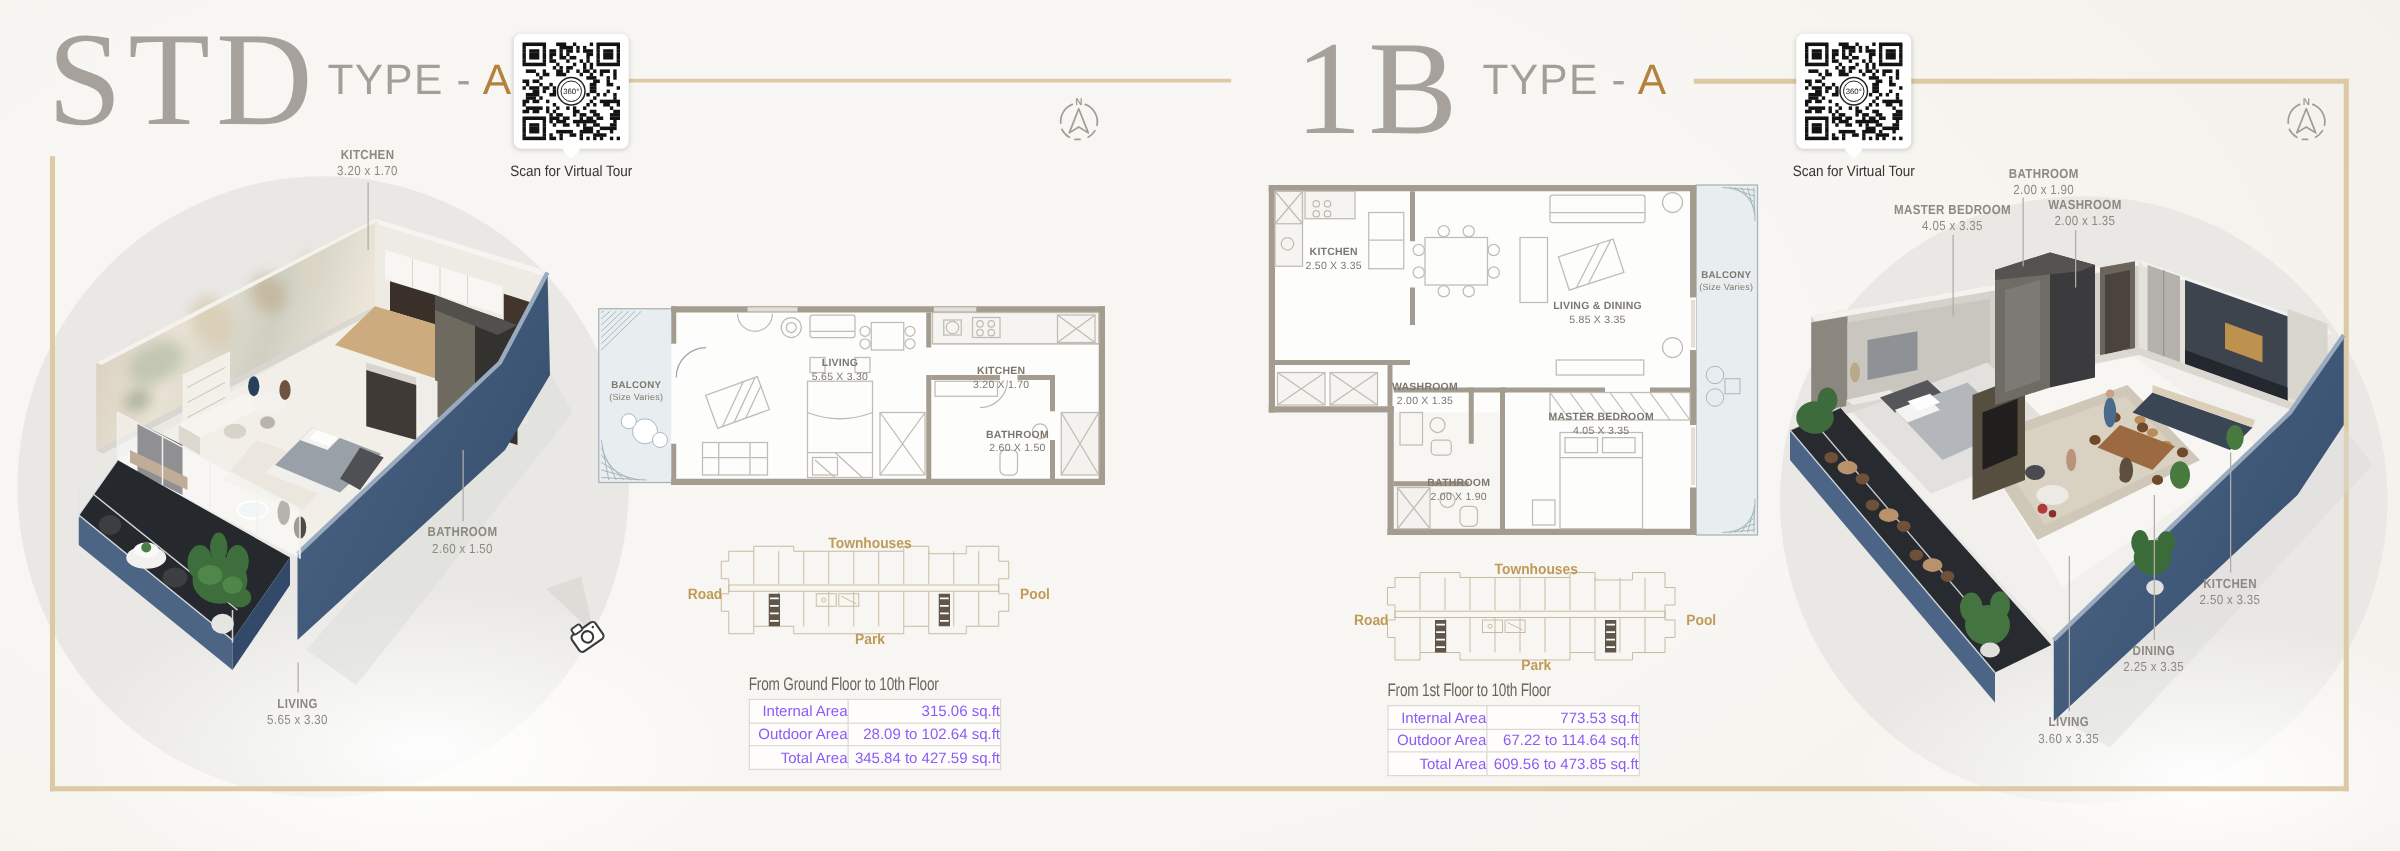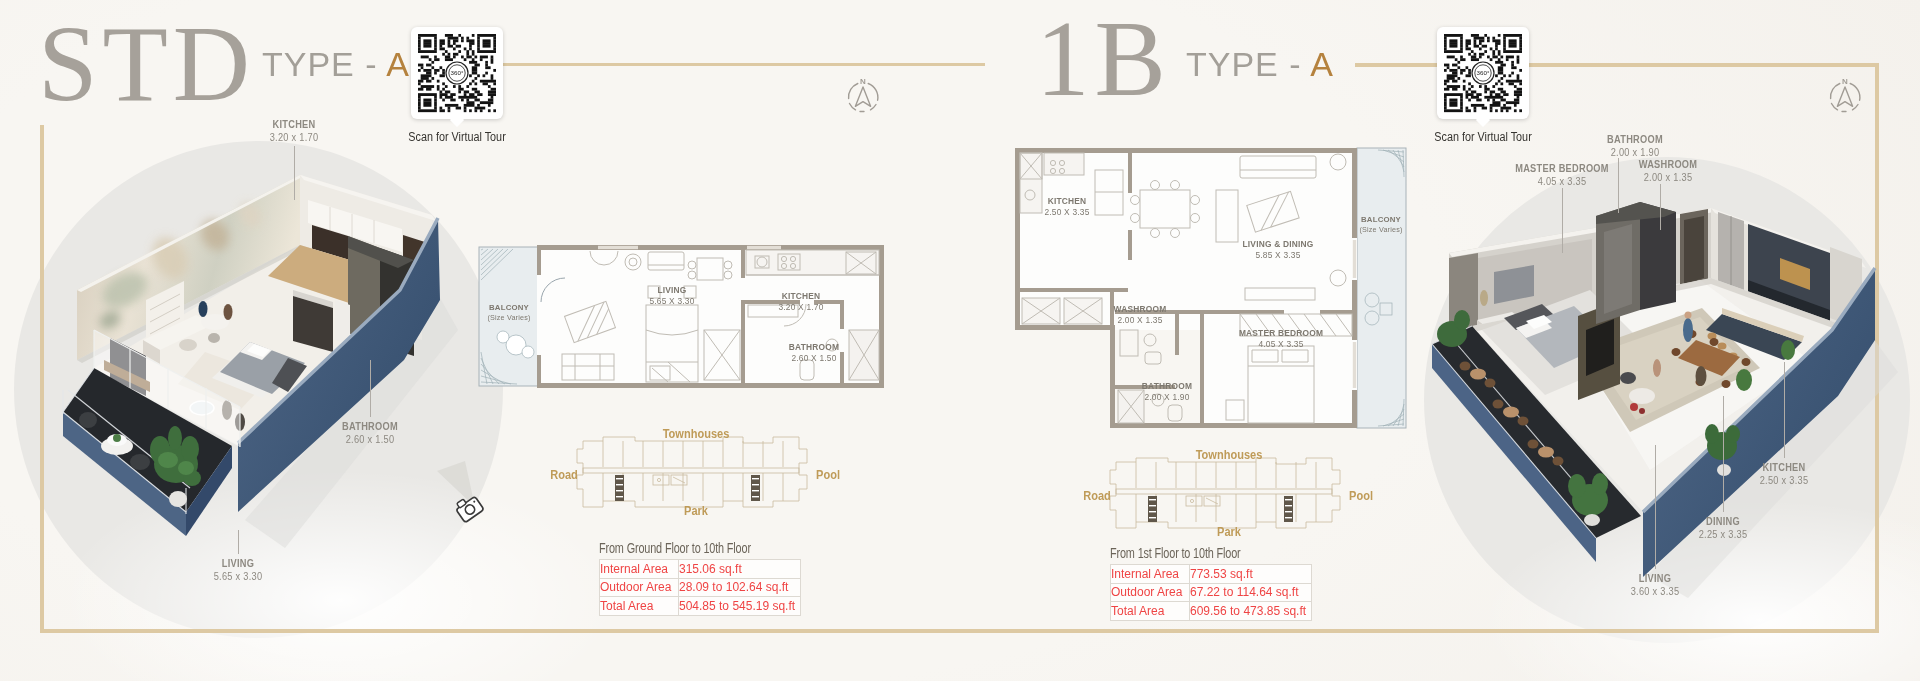--- a/index.html
+++ b/index.html
@@ -12,36 +12,36 @@
 .typea{position:absolute;color:#a39f98;font-size:34px;letter-spacing:1px;}
 .typea .g{color:#b5823e;}
 .qrcard{position:absolute;width:92px;height:92px;background:#fff;border-radius:6px;box-shadow:0 1px 4px rgba(0,0,0,0.18);}
 .qrptr{position:absolute;width:10px;height:10px;background:#fff;transform:rotate(45deg);margin-top:-6px;}
 .scanlbl{position:absolute;width:150px;text-align:center;font-size:12px;color:#35332f;transform:scaleX(.9);}
 .rlbl{position:absolute;width:180px;text-align:center;font-size:10.5px;line-height:13px;color:#8d8981;letter-spacing:0.3px;transform:scaleX(.88);}
 .rlbl b{font-size:10.5px;}
 .gold{position:absolute;font-size:12px;color:#bf9b58;font-weight:bold;transform:scaleX(.92);}
 .tblhead{position:absolute;font-size:14.5px;color:#6b6459;letter-spacing:-0.2px;transform:scaleX(.75);transform-origin:left;}
 table.areas{position:absolute;border-collapse:collapse;background:#fefdfc;}
-table.areas td{border:1px solid #ddd9d2;font-size:12px;color:#ef4444;height:17.5px;padding:0;}
+table.areas td{border:1px solid #ddd9d2;font-size:12px;color:#8b5cf6;height:17.5px;padding:0;text-align:right;}
 td.c1{width:78px;padding-left:14px;}
 td.c2{width:121px;padding-left:17px;margin-left:13px;}
 </style></head><body>
 <div class="circle" style="left:14px;top:141px;width:489px;height:497px;"></div>
 <div class="circle" style="left:1424px;top:157px;width:486px;height:486px;"></div>
 <div class="fadewhite" style="left:60px;top:470px;width:560px;height:260px;"></div>
 <div class="fadewhite" style="left:1480px;top:500px;width:560px;height:240px;"></div>
 <div class="frame" style="left:40px;top:125px;width:4px;height:508px;"></div>
 <div class="frame" style="left:40px;top:629px;width:1839px;height:4px;"></div>
 <div class="frame" style="left:1875px;top:63px;width:4px;height:570px;"></div>
 <div class="frame" style="left:420px;top:63px;width:565px;height:3px;"></div>
 <div class="frame" style="left:1355px;top:63px;width:524px;height:4px;"></div>
 <div class="title" style="left:38px;top:11px;">STD</div>
 <div class="typea" style="left:262px;top:45px;">TYPE - <span class="g">A</span></div>
-<div class="title" style="left:1036px;top:6px;">1B</div>
+<div class="title" style="left:1036px;top:18px;">1B</div>
 <div class="typea" style="left:1186px;top:45px;">TYPE - <span class="g">A</span></div>
 <div class="qrcard" style="left:411px;top:27px;"></div>
 <div class="qrptr" style="left:452px;top:121px;"></div>
 <svg class="abs" style="left:417px;top:33px" width="80" height="80" viewBox="0 0 80 80">
     <g fill="#131313">
       <rect x="1.00" y="1.00" width="18.83" height="2.84"></rect>
       <rect x="27.90" y="1.00" width="8.07" height="2.84"></rect>
       <rect x="41.34" y="1.00" width="2.69" height="2.84"></rect>
       <rect x="54.79" y="1.00" width="2.69" height="2.84"></rect>
       <rect x="60.17" y="1.00" width="18.83" height="2.84"></rect>
@@ -989,21 +989,21 @@
       <tr>
         <td class="c1">Internal Area</td>
         <td class="c2">315.06 sq.ft</td>
       </tr>
       <tr>
         <td class="c1">Outdoor Area</td>
         <td class="c2">28.09 to 102.64 sq.ft</td>
       </tr>
       <tr>
         <td class="c1">Total Area</td>
-        <td class="c2">504.85 to 545.19 sq.ft</td>
+        <td class="c2">345.84 to 427.59 sq.ft</td>
       </tr>
     </tbody>
   </table>
 <div class="tblhead" style="left:1110px;top:545px;">From 1st Floor to 10th Floor</div>
 <table class="areas" style="left:1110px;top:564px;">
     <tbody>
       <tr>
         <td class="c1">Internal Area</td>
         <td class="c2">773.53 sq.ft</td>
       </tr>

